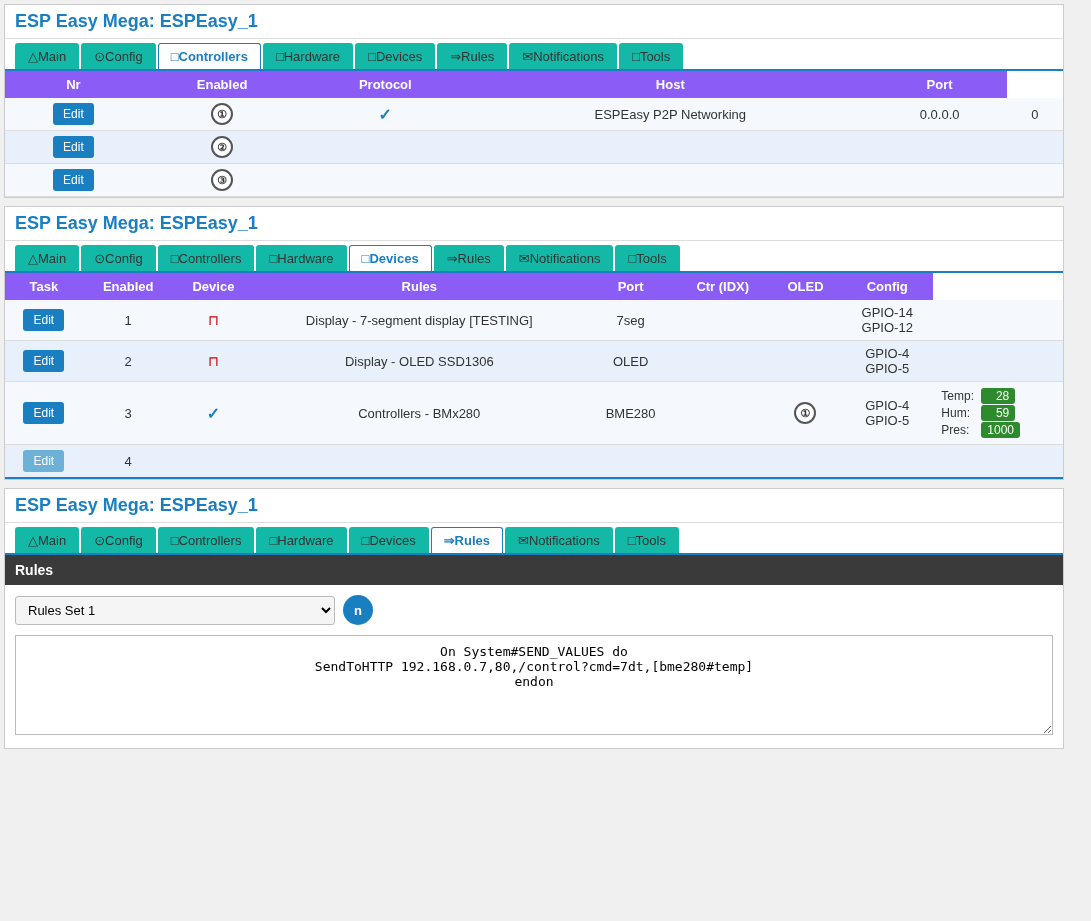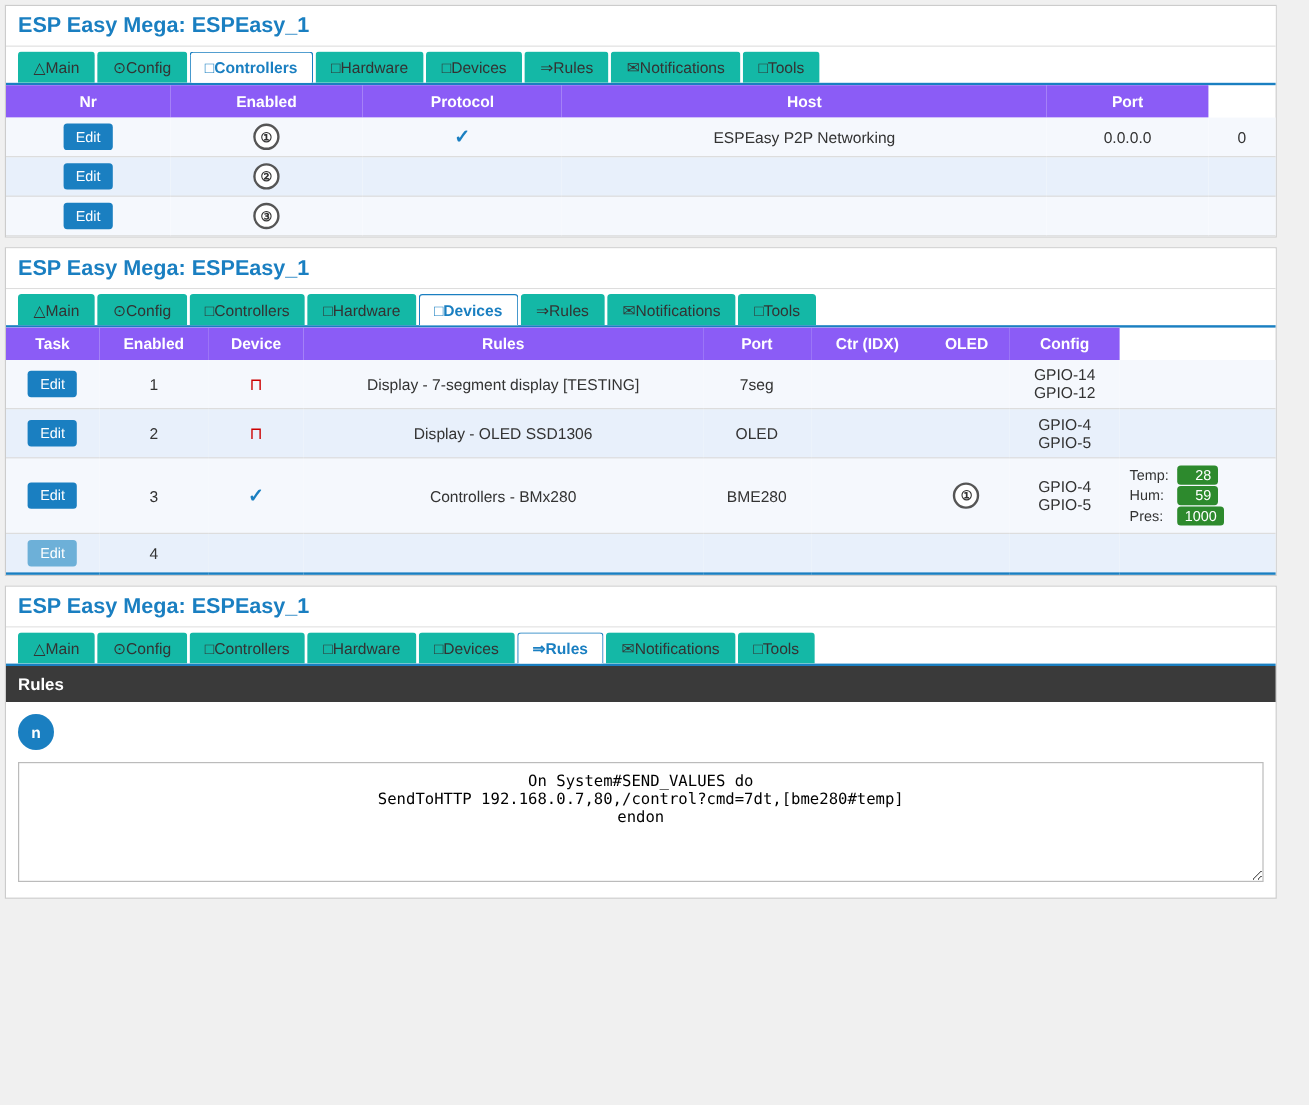--- a/index.html
+++ b/index.html
@@ -363,20 +363,23 @@
       <div class="nav-tab">□Devices</div>
       <div class="nav-tab active">⇒Rules</div>
       <div class="nav-tab">✉Notifications</div>
       <div class="nav-tab">□Tools</div>
     </div>
     <div class="section-header">
       <span>Rules</span>
     </div>
     <div class="rules-body">
       <div class="rules-select-row">
+        <select class="rules-select">
+          <option>Rules Set 1</option>
+        </select>
         <button class="btn-blue-circle" title="Save">
           <span style="font-size:13px; font-weight:bold;">n</span>
         </button>
       </div>
       <textarea class="rules-textarea" style="">On System#SEND_VALUES do
 SendToHTTP 192.168.0.7,80,/control?cmd=7dt,[bme280#temp]
 endon</textarea>
     </div>
   </div>
 

